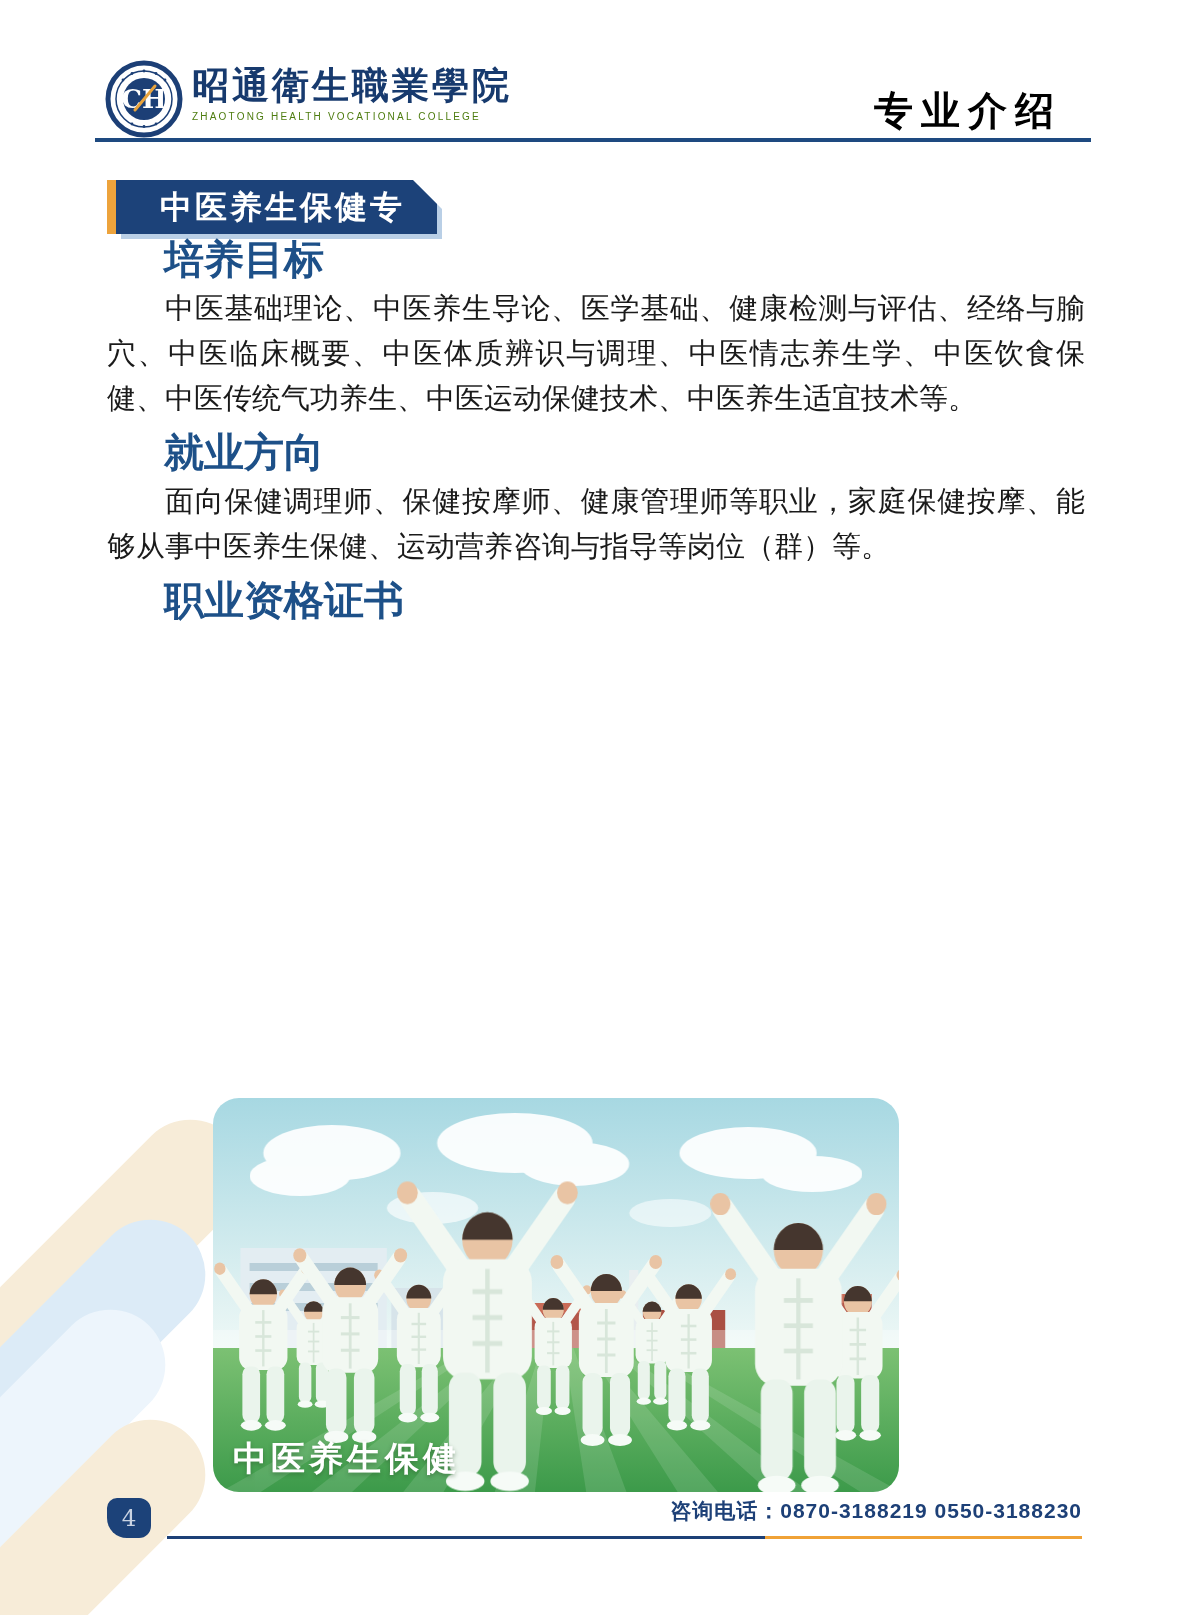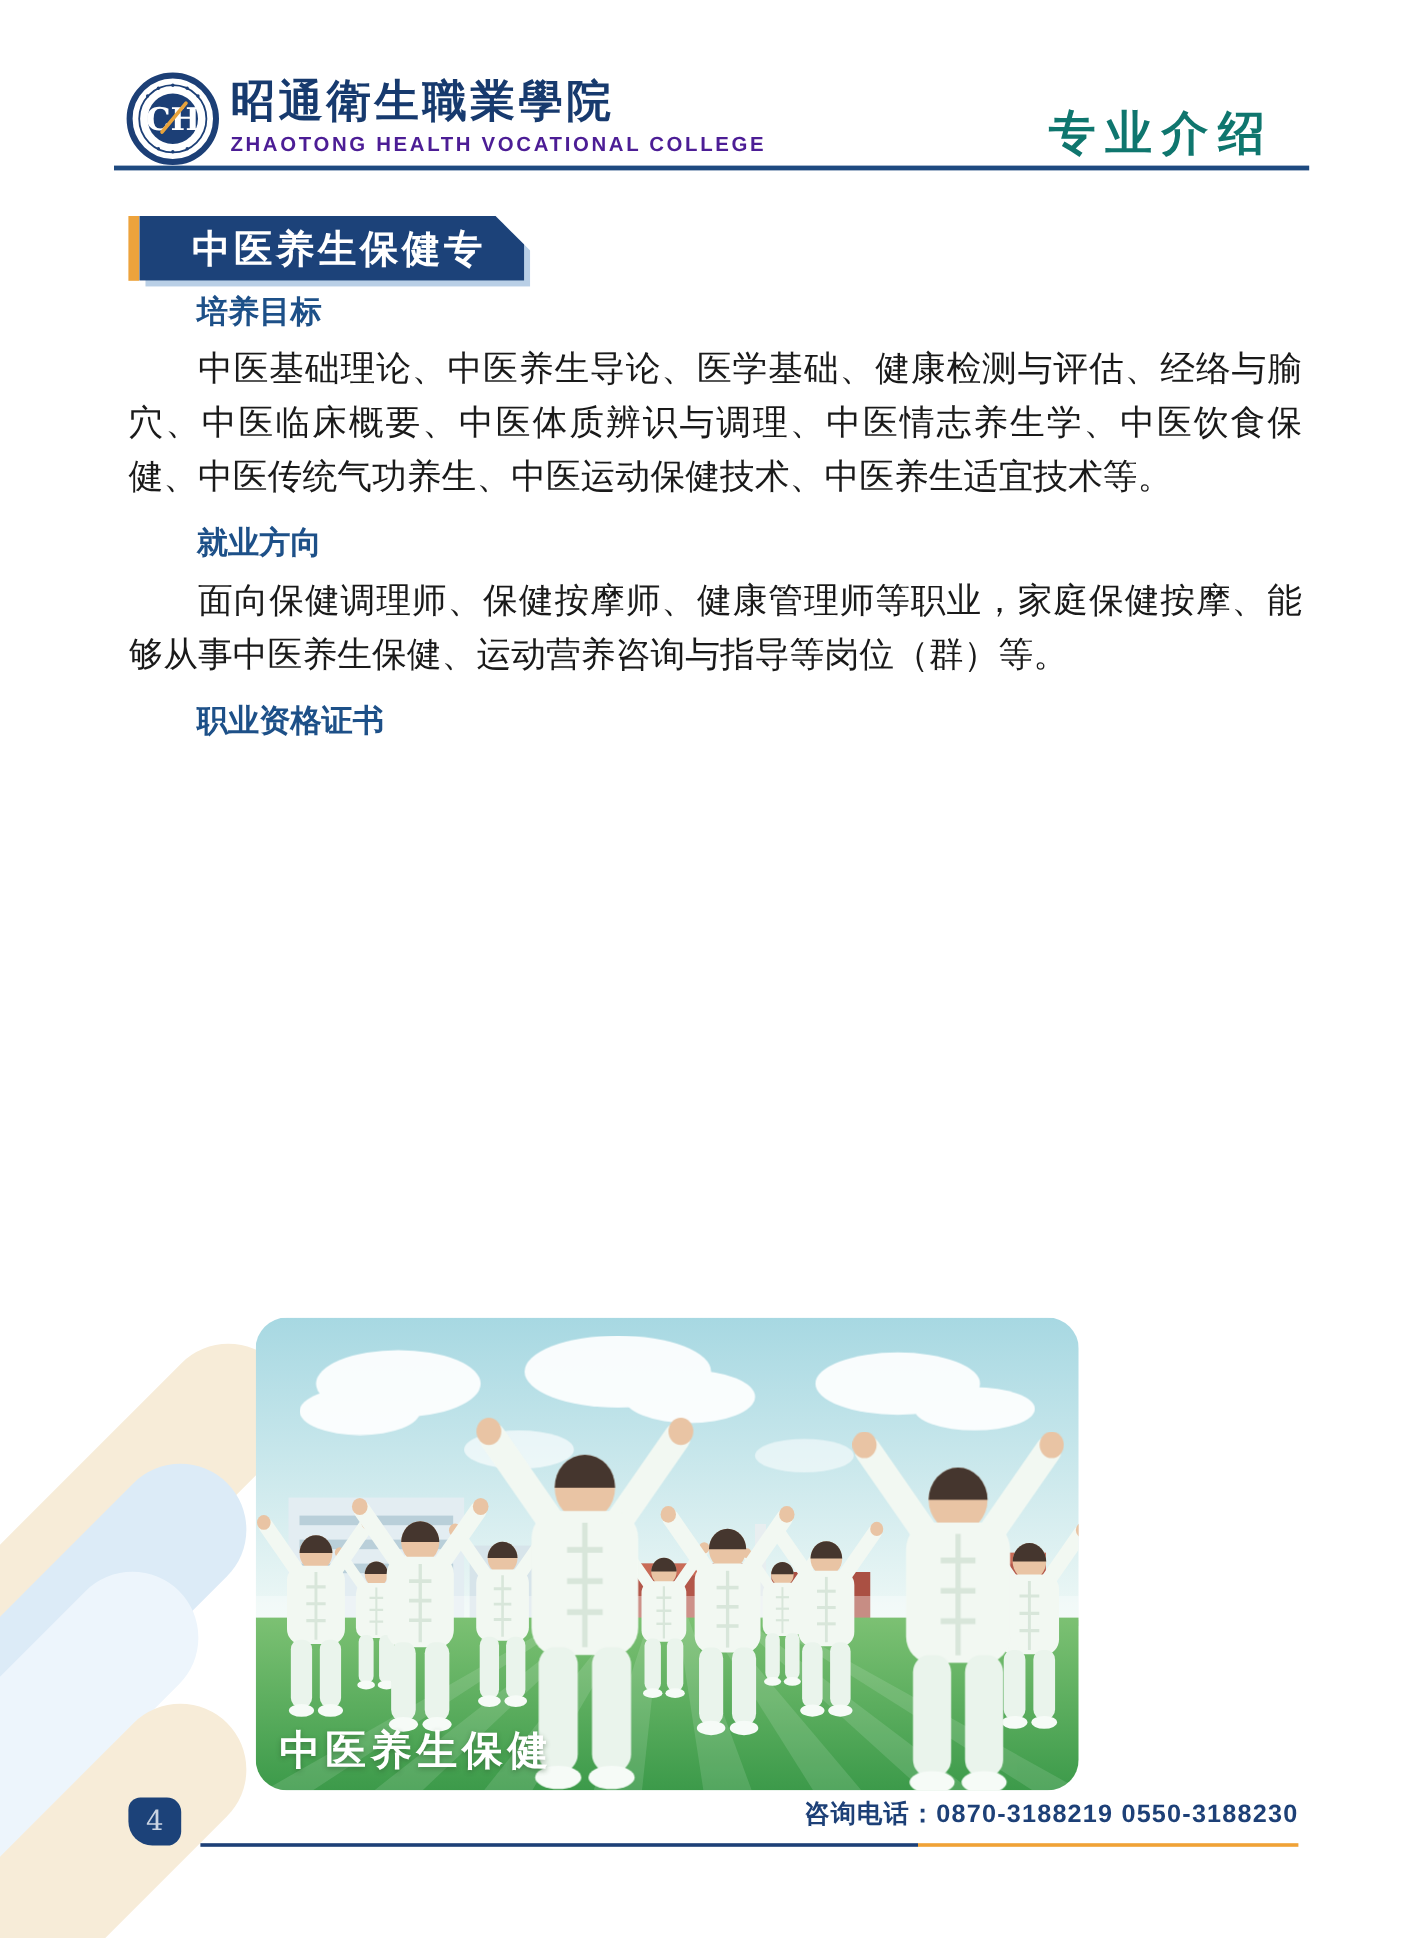--- a/index.html
+++ b/index.html
@@ -18,36 +18,36 @@
   .deco{position:absolute;height:110px;border-radius:60px;transform:rotate(-45deg);z-index:0;}
   .deco-1{background:#f7ecd8;width:620px;left:-300px;top:1300px;}
   .deco-2{background:#dcebf7;width:620px;left:-340px;top:1400px;}
   .deco-3{background:#edf5fc;width:620px;left:-380px;top:1490px;}
   .deco-4{background:#f7ecd8;width:620px;left:-340px;top:1600px;}
 
   
   .logo{position:absolute;left:105px;top:60px;width:78px;height:78px;z-index:2;}
   .college-names{position:absolute;left:192px;top:66px;z-index:2;color:#173a6e;}
   .college-zh{font-family:Liberation Serif, serif;font-weight:bold;font-size:37px;letter-spacing:3px;line-height:40px;}
-  .college-en{font-size:17px;letter-spacing:2.2px;margin-top:5px;font-weight:bold;color:#4c1d95;}
-  .page-label{position:absolute;right:128px;top:84px;z-index:2;color:#0f766e;font-size:39px;font-weight:600;letter-spacing:8px;}
+  .college-en{font-size:10px;letter-spacing:2.2px;margin-top:5px;font-weight:normal;color:#4d7c0f;}
+  .page-label{position:absolute;right:128px;top:84px;z-index:2;color:#000000;font-size:39px;font-weight:600;letter-spacing:8px;}
   .header-rule{position:absolute;left:95px;top:138px;width:996px;height:4px;background:#1e4a80;z-index:2;}
 
   
   .banner{position:absolute;left:107px;top:180px;width:330px;height:54px;z-index:2;}
   .banner-shadow{position:absolute;left:14px;top:5px;width:321px;height:54px;background:var(--shadow-blue);
       clip-path:polygon(0 0,calc(100% - 24px) 0,100% 24px,100% 100%,0 100%);}
   .banner-bar{position:absolute;left:0;top:0;width:9px;height:54px;background:var(--accent-orange);}
   .banner-main{position:absolute;left:9px;top:0;width:321px;height:54px;background:var(--navy);
       clip-path:polygon(0 0,calc(100% - 24px) 0,100% 24px,100% 100%,0 100%);
       color:#fff;font-size:32px;font-weight:bold;letter-spacing:3px;line-height:54px;padding-left:44px;}
 
   
   .content{position:absolute;left:107px;top:240px;width:978px;z-index:2;}
-  .sec-heading{color:var(--heading-blue);font-size:26px;font-weight:bold;line-height:38px;margin:12px 0 8px 57px;}
+  .sec-heading{color:var(--heading-blue);font-size:40px;font-weight:bold;line-height:38px;margin:12px 0 8px 57px;}
   .sec-heading.first{margin-top:0;}
   .sec-body{font-size:29px;line-height:45px;color:#1a1a1a;text-align:justify;text-indent:2em;margin:0 0 2px 0;}
 
   
   .photo{position:absolute;left:213px;top:1098px;width:686px;height:394px;border-radius:26px;overflow:hidden;z-index:2;}
   .photo svg{display:block;width:100%;height:100%;}
   .photo-caption{position:absolute;left:20px;bottom:10px;color:#ffffff;font-size:34px;font-weight:bold;letter-spacing:4px;
       text-shadow:0 2px 4px rgba(40,80,40,.45);}
 
   

